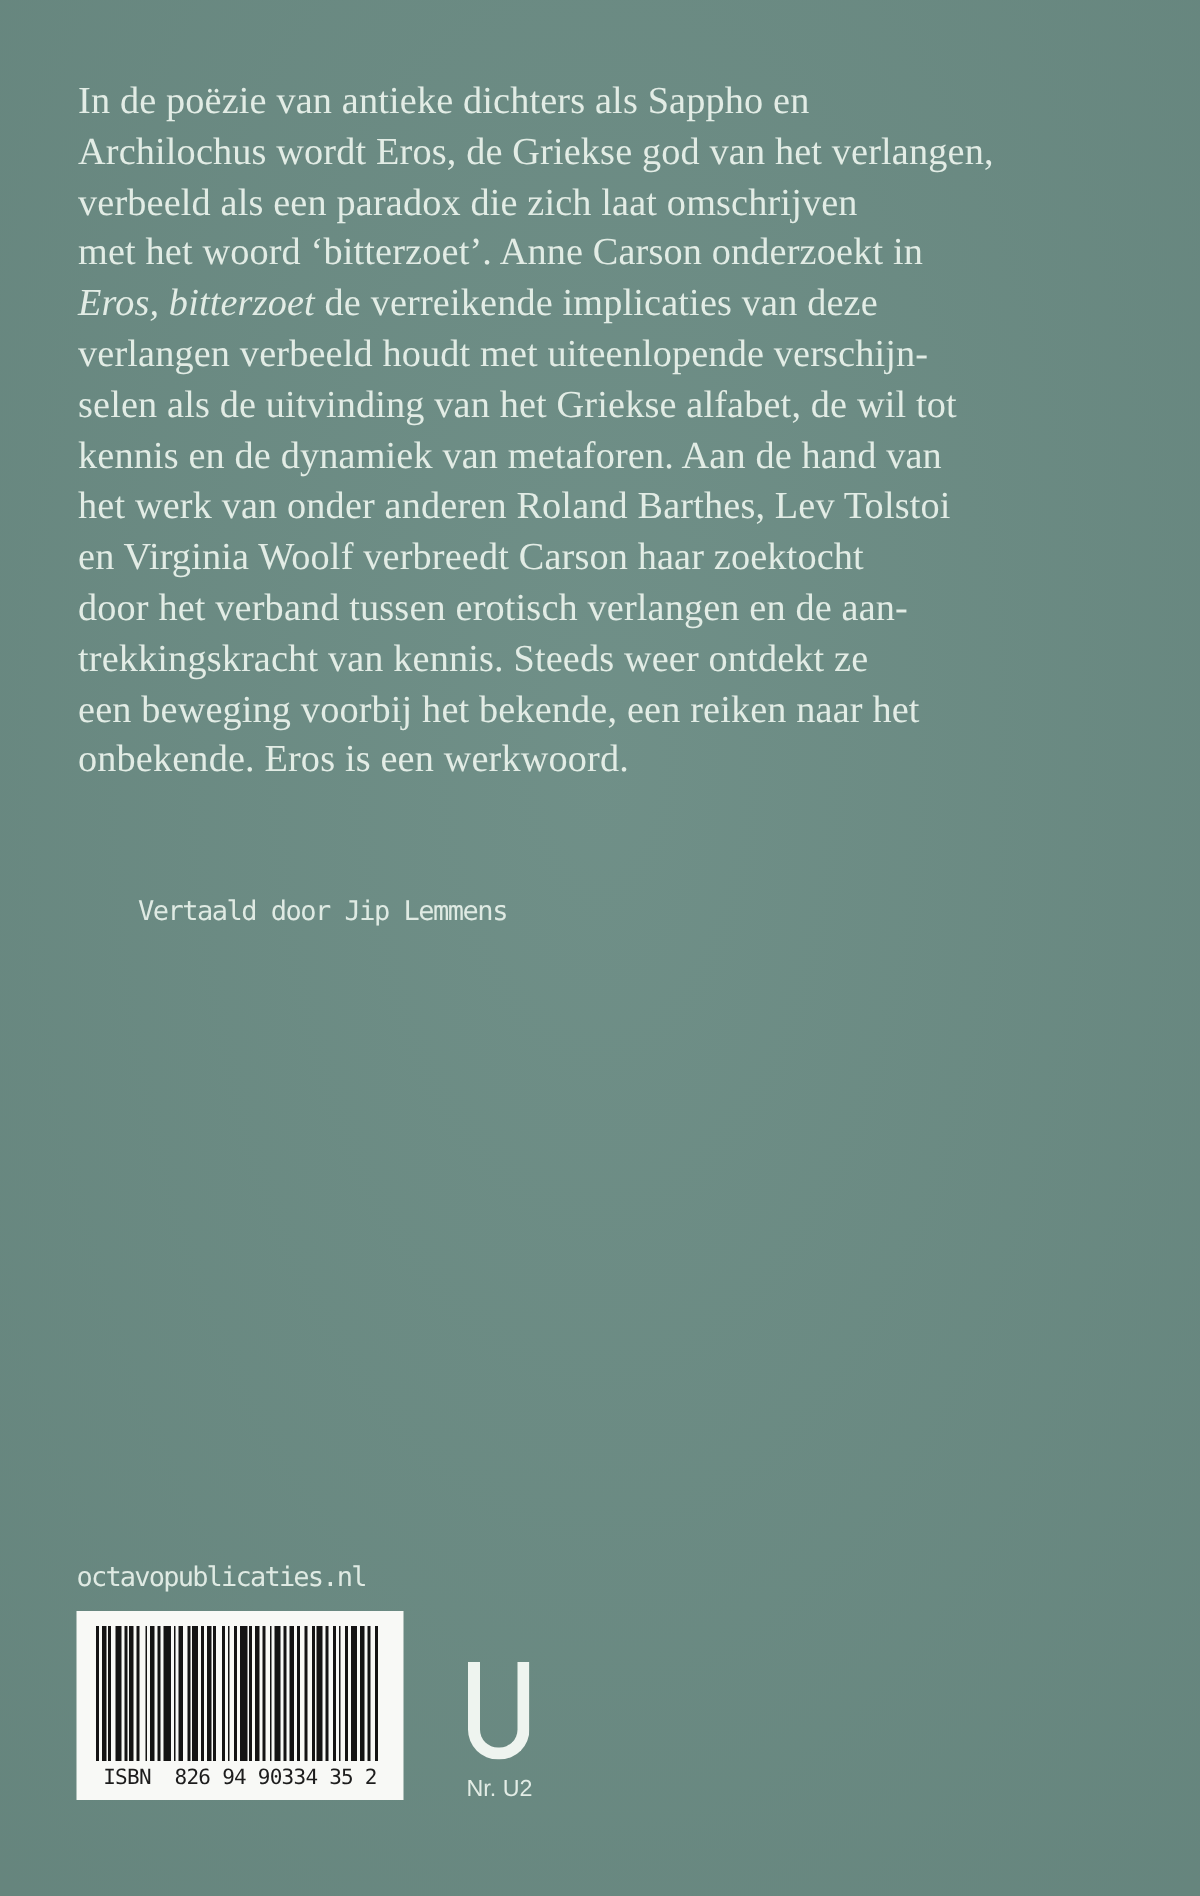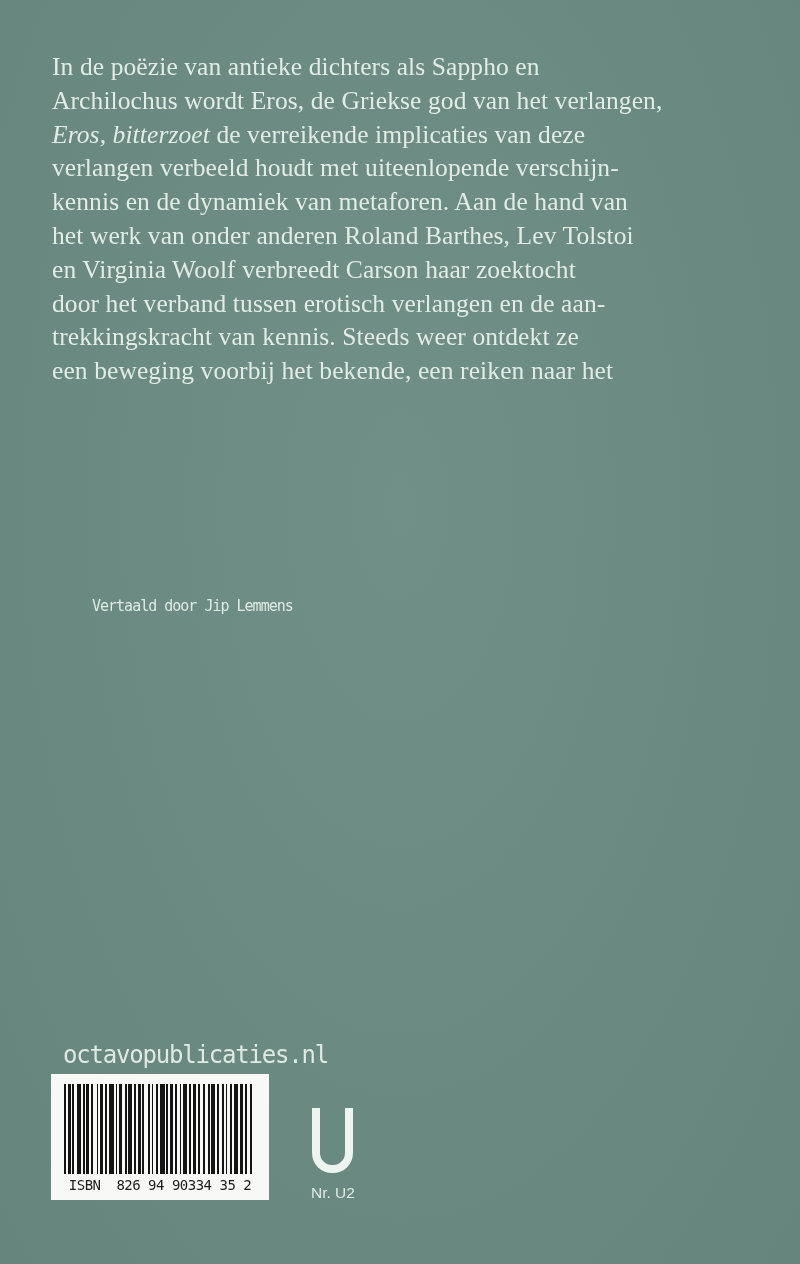--- a/index.html
+++ b/index.html
@@ -25,28 +25,28 @@
   }
   .blurb-line { white-space: pre; }
   .blurb-line .it { font-style: italic; }
   .mono {
     font-family: "DejaVu Sans Mono", monospace;
     color: #dfeae3;
   }
   .translator {
     position: absolute;
     left: 92px; top: 597px;
-    font-size: 15px;
+    font-size: 18px;
     letter-spacing: -1px;
     white-space: pre;
   }
   .website {
     position: absolute;
-    left: 63px; top: 1041px;
-    font-size: 24px;
+    left: 51px; top: 1041px;
+    font-size: 18px;
     letter-spacing: -1.2px;
     white-space: pre;
   }
   .barcode-box {
     position: absolute;
     left: 51px; top: 1074px;
     width: 218px; height: 126px;
     background: #f8f9f6;
   }
   .barcode-bars {
@@ -89,28 +89,32 @@
   }
 </style>
 </head>
 <body>
 
 <div class="cover">
 
   <div class="blurb">
     <div class="blurb-line"><span>In de poëzie van antieke dichters als Sappho en</span></div>
     <div class="blurb-line"><span>Archilochus wordt Eros, de Griekse god van het verlangen,</span></div>
+    <div class="blurb-line"><span>verbeeld als een paradox die zich laat omschrijven</span></div>
+    <div class="blurb-line"><span>met het woord ‘bitterzoet’. Anne Carson onderzoekt in</span></div>
     <div class="blurb-line"><span class="it">Eros, bitterzoet</span><span> de verreikende implicaties van deze</span></div>
     <div class="blurb-line"><span>verlangen verbeeld houdt met uiteenlopende verschijn-</span></div>
+    <div class="blurb-line"><span>selen als de uitvinding van het Griekse alfabet, de wil tot</span></div>
     <div class="blurb-line"><span>kennis en de dynamiek van metaforen. Aan de hand van</span></div>
     <div class="blurb-line"><span>het werk van onder anderen Roland Barthes, Lev Tolstoi</span></div>
     <div class="blurb-line"><span>en Virginia Woolf verbreedt Carson haar zoektocht</span></div>
     <div class="blurb-line"><span>door het verband tussen erotisch verlangen en de aan-</span></div>
     <div class="blurb-line"><span>trekkingskracht van kennis. Steeds weer ontdekt ze</span></div>
     <div class="blurb-line"><span>een beweging voorbij het bekende, een reiken naar het</span></div>
+    <div class="blurb-line"><span>onbekende. Eros is een werkwoord.</span></div>
   </div>
 
   <div class="mono translator">Vertaald door Jip Lemmens</div>
 
   <div class="mono website">octavopublicaties.nl</div>
 
   <div class="barcode-box">
     <div class="barcode-bars" id="barcode-bars">
         <div class="bar" style="width: 2px; flex: 0 0 2px;"></div>
         <div class="gap" style="width: 2px; flex: 0 0 2px;"></div>

